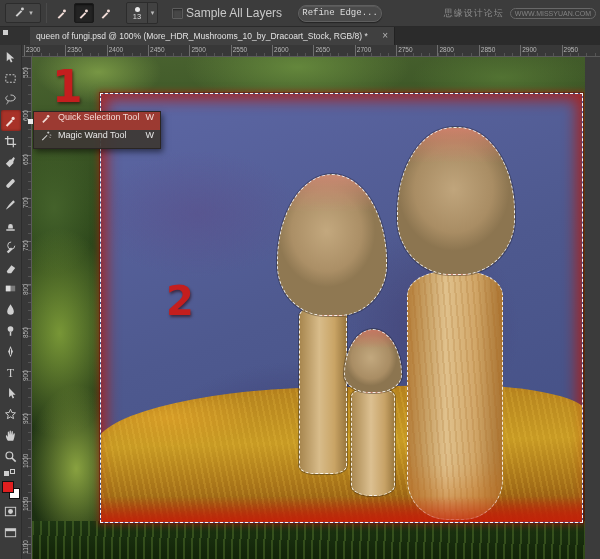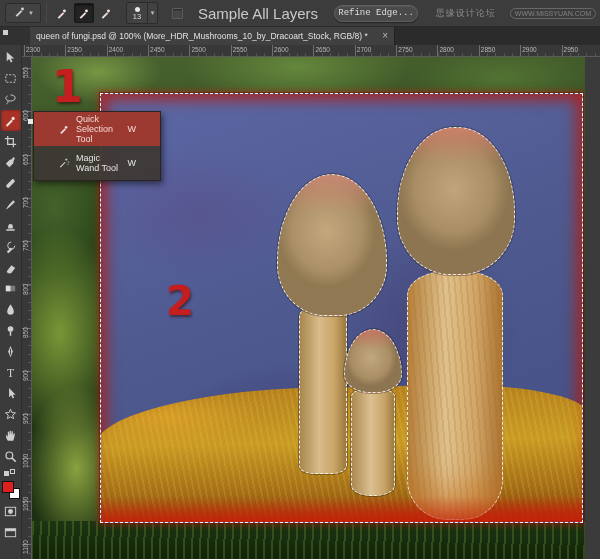--- a/index.html
+++ b/index.html
@@ -19,27 +19,27 @@
   .mode-btn { width:20px; height:20px; border-radius:2px; display:flex; align-items:center; justify-content:center; }
   .mode-btn svg { width:14px; height:14px; }
   .mode-btn.pressed { background:#232323; border:1px solid #1a1a1a; box-shadow:inset 0 1px 2px rgba(0,0,0,.6); }
   .brush-size { margin-left:10px; width:32px; height:22px; border:1px solid #2c2c2c; border-radius:2px;
     background:#424242; display:flex; }
   .bs-main { width:20px; display:flex; flex-direction:column; align-items:center; justify-content:center; }
   .bs-dot { width:5px; height:5px; border-radius:50%; background:#e8e8e8; margin-bottom:1px; }
   .bs-num { font-size:7.5px; color:#ddd; line-height:7px; }
   .bs-arrow { width:10px; border-left:1px solid #2c2c2c; display:flex; align-items:center; justify-content:center;
     font-size:7px; color:#bbb; }
-  .check { display:flex; align-items:center; gap:15px; margin-left:14px; font-size:15px; color:#c9c9c9; }
+  .check { display:flex; align-items:center; gap:3px; margin-left:14px; font-size:12px; color:#c9c9c9; }
   .check .box { width:11px; height:11px; background:#474747; border:1px solid #5d5d5d; border-radius:1px;
     box-shadow:inset 0 1px 2px rgba(0,0,0,.5); }
   .refine { margin-left:16px; width:84px; height:17px; background:#4a4a4a; color:#ddd; font-size:9px;
     border:1px solid #5f5f5f; border-radius:8px; box-shadow:inset 0 1px 0 rgba(255,255,255,.08), 0 1px 1px rgba(0,0,0,.4);
     font-family:Liberation Mono, monospace; }
-  .watermark { margin-left:auto; margin-right:4px; display:flex; align-items:center; gap:14px; opacity:.75; }
+  .watermark { margin-left:auto; margin-right:4px; display:flex; align-items:center; gap:6px; opacity:.75; }
   .wm-cn { font-size:9px; color:#a5a5a5; letter-spacing:1px; }
   .wm-url { font-size:7px; color:#9a9a9a; border:1px solid #777; border-radius:6px; padding:0 4px; line-height:9px; }
 
   
   .tab-bar { position:absolute; left:0; top:27px; width:600px; height:18px; background:#2b2b2b; display:flex; }
   .tab-corner { width:30px; height:18px; background:#313131; position:relative; }
   .tab-corner .mini { position:absolute; left:3px; top:3px; width:5px; height:5px; background:#cfcfcf; }
   .tab { width:365px; height:18px; background:#404040; border-right:1px solid #222; display:flex; align-items:center;
     padding:0 6px; gap:6px; }
   .tab-title { font-size:8.5px; color:#e2e2e2; white-space:nowrap; overflow:hidden; flex:1; }
@@ -146,21 +146,21 @@
 
   
   .num { position:absolute; z-index:8; color:#c41e1e; font-weight:bold; font-family:"DejaVu Sans", sans-serif;
     text-shadow:1px 2px 3px rgba(40,0,0,.55); line-height:1; }
   .num1 { left:20px; top:8px; font-size:44px; }
   .num2 { left:134px; top:224px; font-size:40px; }
 
   
   .ctx-menu { position:absolute; left:1px; top:54px; width:128px; z-index:9;
     background:rgba(62,56,52,.94); border:1px solid #2a2523; box-shadow:2px 3px 6px rgba(0,0,0,.5); }
-  .ctx-row { height:34px; display:flex; align-items:center; gap:6px; padding:0 24px; font-size:9px; color:#e6e6e6; }
+  .ctx-row { height:18px; display:flex; align-items:flex-start; gap:6px; padding:0 6px; font-size:9px; color:#e6e6e6; }
   .ctx-row svg { width:12px; height:12px; flex:none; }
   .ctx-row.hl { background:#9c3a32; color:#f3d9d4; }
   .ctx-key { margin-left:auto; font-size:9px; }
   .flyout-dot { position:absolute; left:28px; top:119px; width:5px; height:5px; background:#e8e8e8; z-index:10; }
 </style>
 </head>
 <body>
 
 <div class="app">
 

